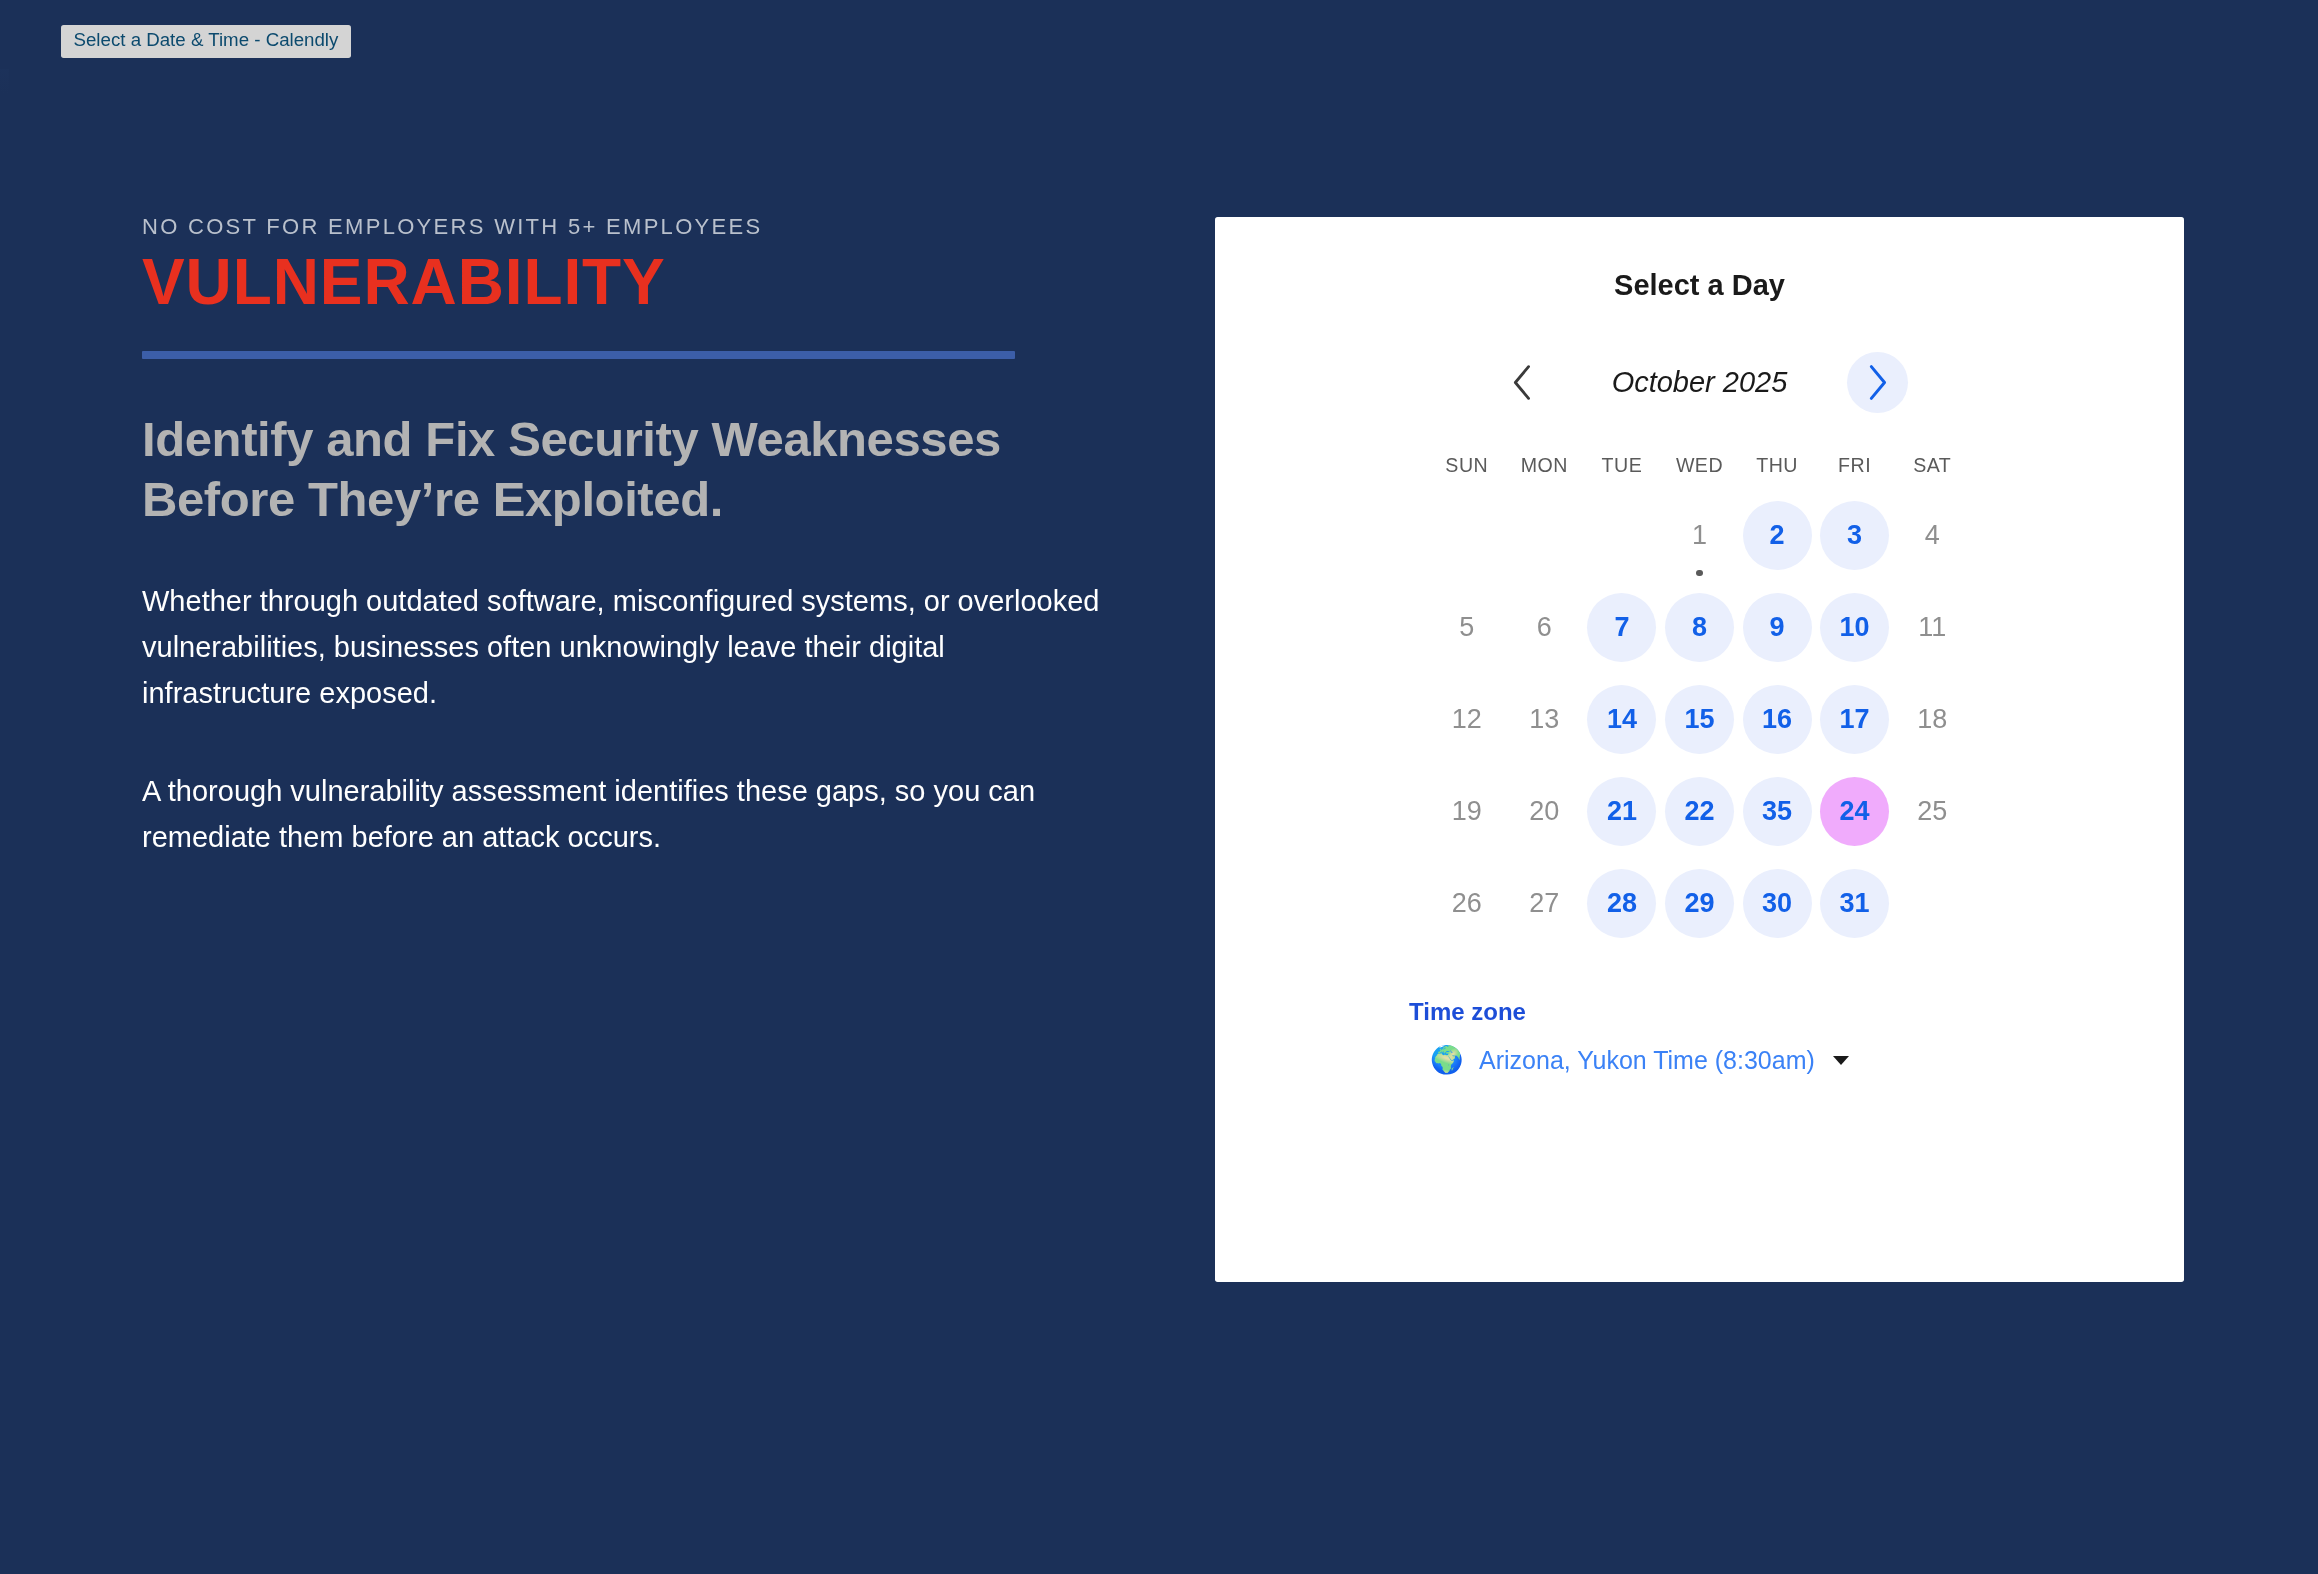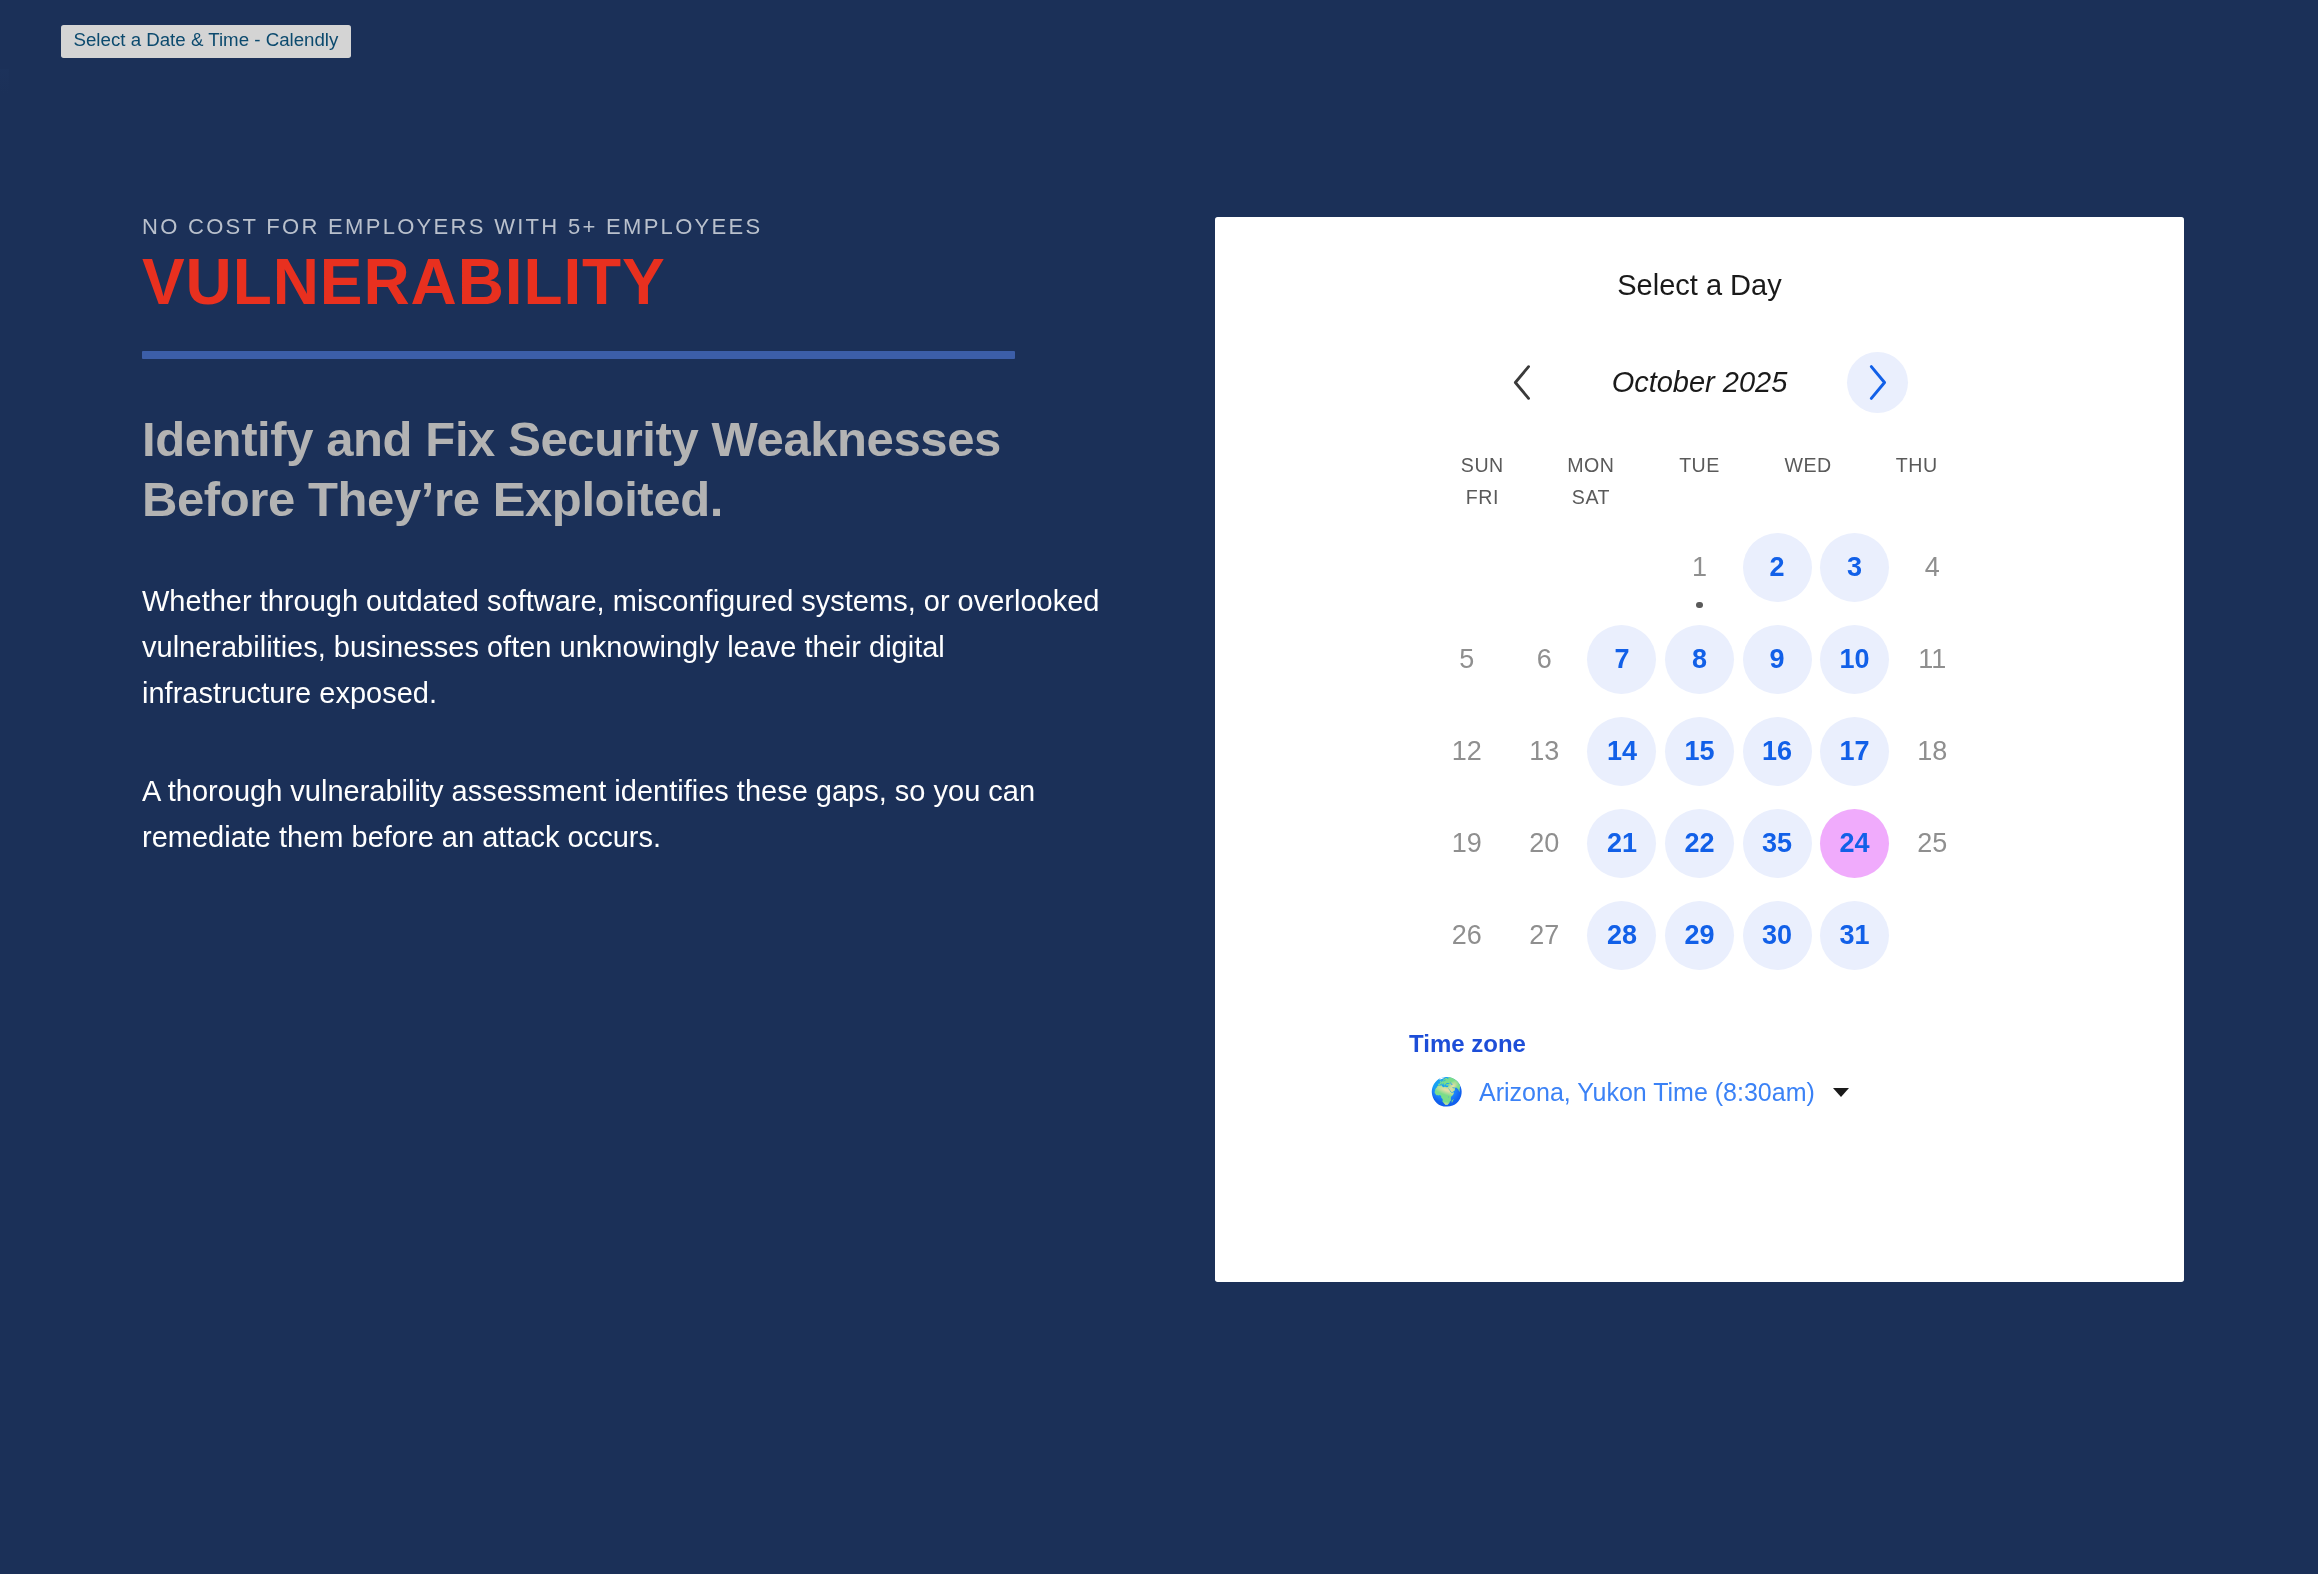--- a/index.html
+++ b/index.html
@@ -102,21 +102,21 @@
     top: 217px;
     width: 969px;
     height: 1065px;
     background: #ffffff;
     border-radius: 2.7px;
   }
   .cal-title {
     text-align: center;
     color: #1a1a1a;
     font-size: 29px;
-    font-weight: normal;
+    font-weight: bold;
     margin-top: 52px;
   }
   .cal-nav {
     display: flex;
     align-items: center;
     justify-content: center;
     gap: 36px;
     margin-top: 50px;
     font-style: italic;
   }
@@ -142,21 +142,21 @@
     min-width: 223px;
     text-align: center;
   }
 
   .cal-grid {
     margin: 41px auto 0 auto;
     width: 543px;
   }
   .dow-row {
     display: grid;
-    grid-template-columns: repeat(5, 1fr);
+    grid-template-columns: repeat(7, 1fr);
   }
   .dow {
     text-align: center;
     color: #5a5a5a;
     font-size: 19.6px;
     letter-spacing: 0.5px;
     padding-bottom: 9px;
   }
   .week {
     display: grid;

